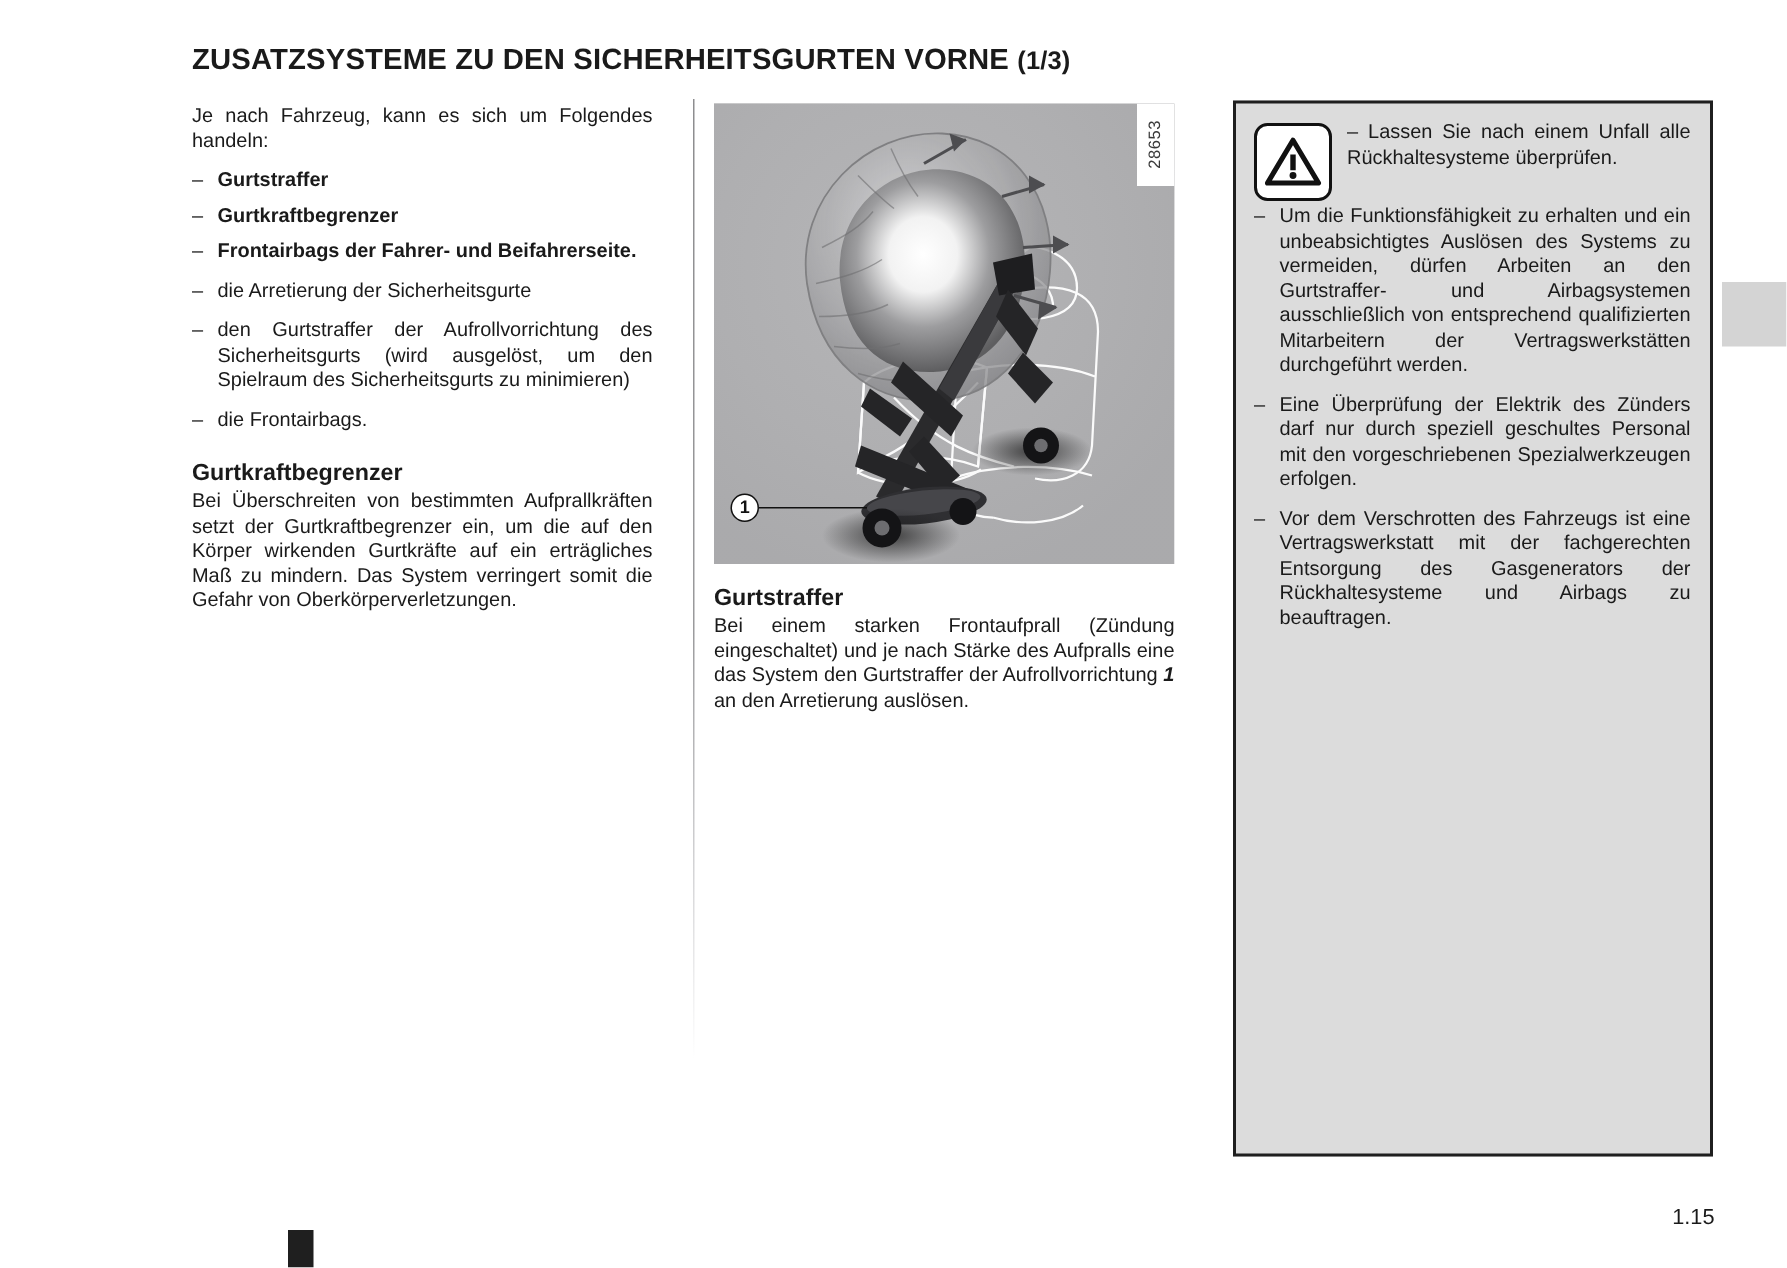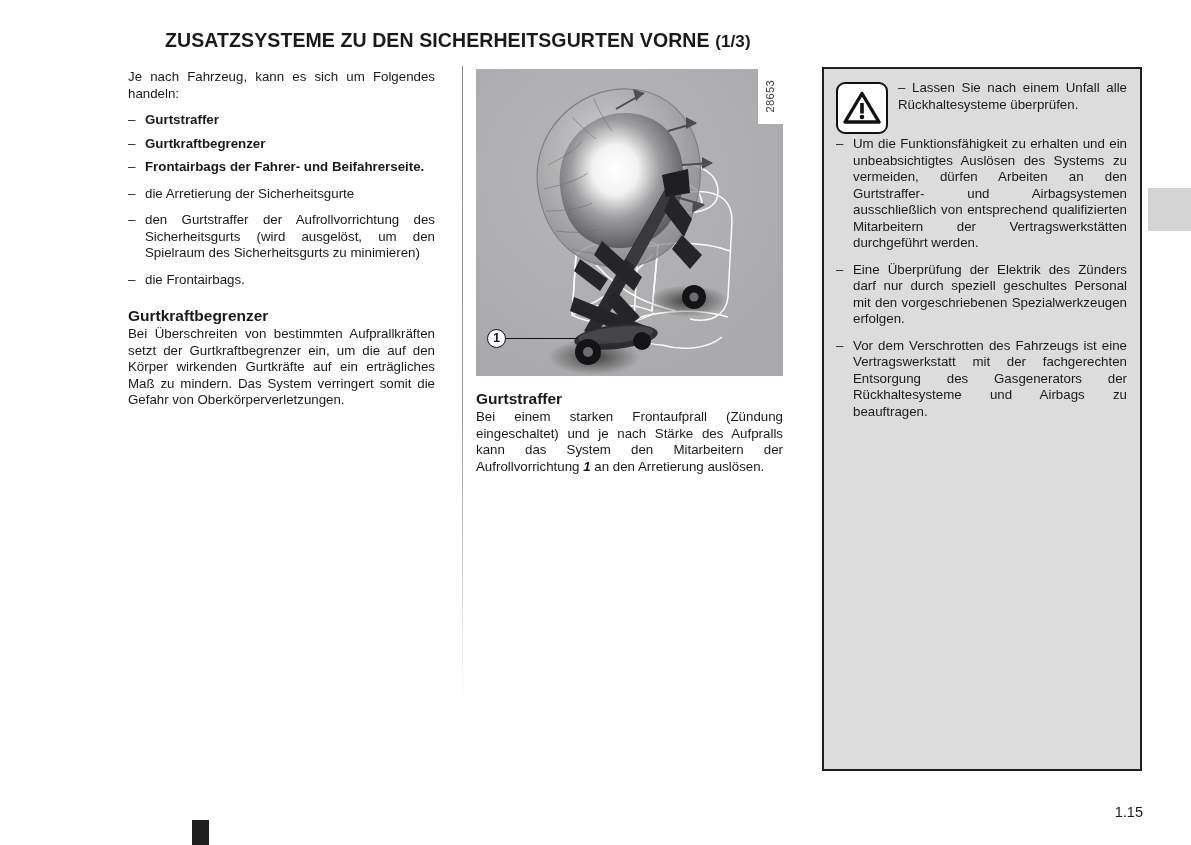--- a/index.html
+++ b/index.html
@@ -23,21 +23,20 @@
 
   
   .page-title {
     position: absolute;
     left: 128px;
     top: 29px;
     font-size: 19.5px;
     font-weight: bold;
     letter-spacing: 0.1px;
     white-space: nowrap;
-    margin-left: 37px;
   }
   .page-title .frac {
     font-size: 17px;
     font-weight: bold;
   }
 
   
   .divider {
     position: absolute;
     width: 1px;
@@ -381,21 +380,21 @@
         <span>28653</span>
       </div>
 
       <div class="callout">
         <div class="circ">1</div>
         <div class="lead"></div>
       </div>
     </div>
 
     <h3>Gurtstraffer</h3>
-    <p class="last"><span>Bei einem starken Frontaufprall (Zündung eingeschaltet) und je nach Stärke des Aufpralls kann das System den Mitarbeitern der Aufrollvorrichtung</span> <em style="font-weight:bold;">1</em> <span>an den Arretierung auslösen.</span></p>
+    <p class="last"><span>Bei einem starken Frontaufprall (Zündung eingeschaltet) und je nach Stärke des Aufpralls eine das System den Gurtstraffer der Aufrollvorrichtung</span> <em style="font-weight:bold;">1</em> <span>an den Arretierung auslösen.</span></p>
   </div>
 
   <div id="right-column">
     <div class="warn-inner">
 
       <div class="warn-icon">
         <svg width="38" height="34" viewBox="0 0 38 34">
           <path d="M19 2.5 L36 31 L2 31 Z" fill="none" stroke="#111111" stroke-width="3.4" stroke-linejoin="round"></path>
           <rect x="17.2" y="12" width="3.6" height="10.5" fill="#111111"></rect>
           <circle cx="19" cy="26" r="2.3" fill="#111111"></circle>

